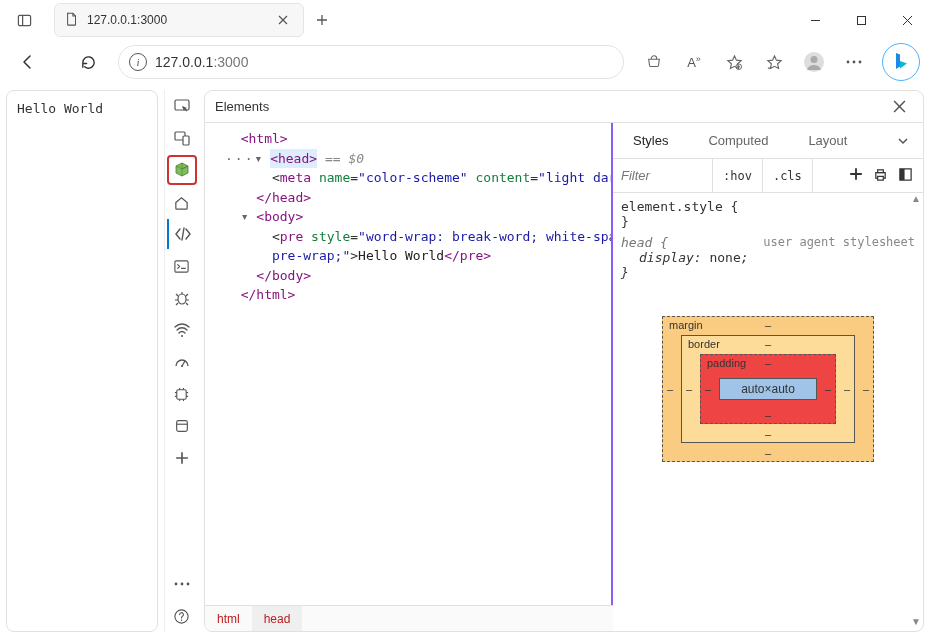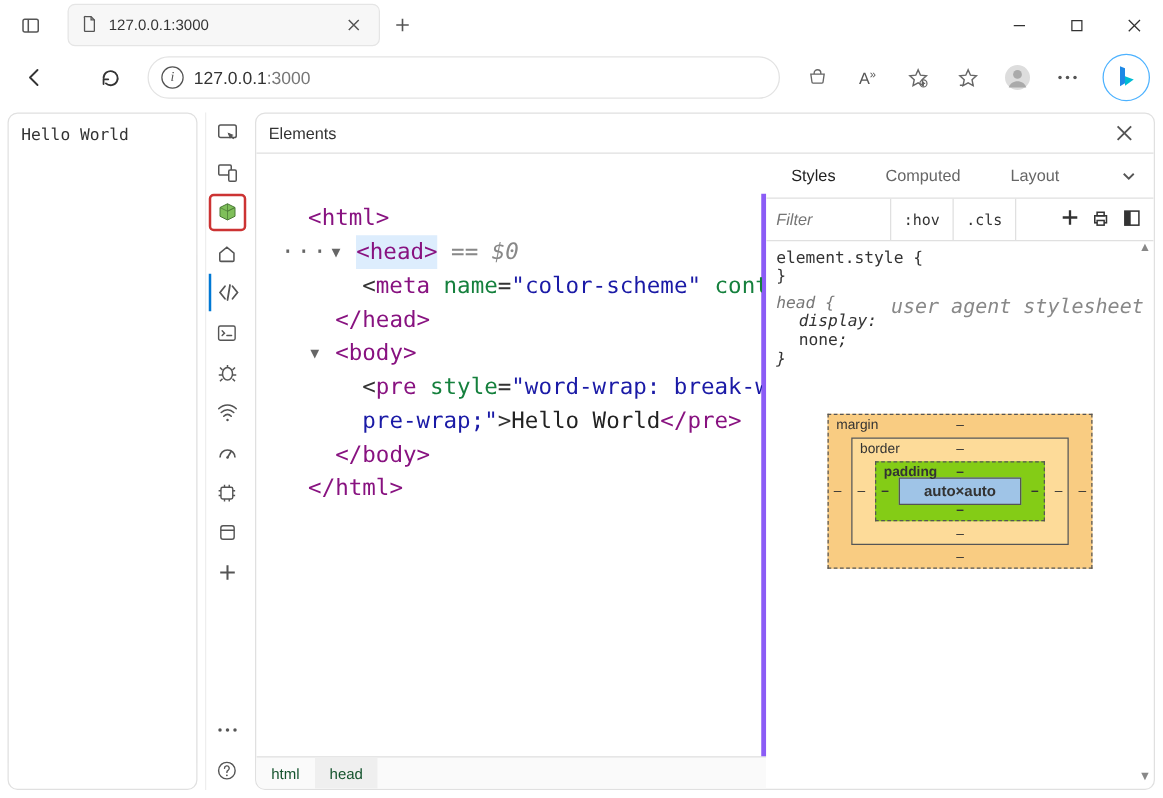--- a/index.html
+++ b/index.html
@@ -38,59 +38,59 @@
   .act-active { border-left:2px solid #0078d4; border-radius:0; }
 
   
   .devtools { flex:1; display:flex; flex-direction:column; border:1px solid #e0e0e0; border-radius:8px; overflow:hidden; }
   .dt-header { height:32px; display:flex; align-items:center; border-bottom:1px solid #e0e0e0; padding:0 10px; }
   .dt-header .dt-title { font-size:13px; color:#333; }
   .dt-close { margin-left:auto; width:28px; height:28px; display:flex; align-items:center; justify-content:center; font-size:16px; }
 
   .dt-body { flex:1; display:flex; overflow:hidden; }
 
-  .dom-tree { flex:1; overflow:auto; font-family:Consolas,monospace; font-size:18px; line-height:1.5; padding:6px 0 0 0; border-right:4px solid #8b5cf6; position:relative;margin-top:32px; }
+  .dom-tree { flex:1; overflow:auto; font-family:Consolas,monospace; font-size:13px; line-height:1.5; padding:6px 0 0 0; border-right:2px solid #8b5cf6; position:relative; }
   .dom-line { white-space:pre; padding:0 8px 0 20px; }
   .tag-o { color:#881280; }
   .tag-a { color:#15803d; }
   .tag-v { color:#1a1aa6; }
   .tag-t { color:#222; }
   .selected-line { background:#ddedfd; display:inline-block; }
   .eq0 { color:#888; font-style:italic; }
   .tree-caret { color:#666; }
   .ellipsis-dots { color:#666; letter-spacing:2px; }
 
   .dt-crumbs { height:26px; border-top:1px solid #e0e0e0; background:#fafafa; display:flex; align-items:center; font-family:sans-serif; font-size:12px; }
-  .crumb { padding:0 12px; height:100%; display:flex; align-items:center; color:#14532d; }
+  .crumb { padding:0 12px; height:100%; display:flex; align-items:center; color:#b91c1c; }
   .crumb.active { background:#efefef; }
 
   
   .styles-pane { width:310px; display:flex; flex-direction:column; overflow:hidden; position:relative; }
   .sp-tabs { height:36px; display:flex; align-items:center; border-bottom:1px solid #e0e0e0; padding:0 8px; gap:16px; }
   .sp-tab { padding:0 12px; font-size:13px; color:#666; }
   .sp-tab.active { color:#222; font-weight:500; }
   .sp-expand { margin-left:auto; width:24px; text-align:center; color:#555; }
 
   .sp-toolbar { height:34px; display:flex; align-items:center; border-bottom:1px solid #e0e0e0; font-size:12px; }
   .sp-filter { width:100px; height:100%; border:none; border-right:1px solid #e0e0e0; padding:0 8px; font-size:13px; outline:none; background:transparent; color:#888; font-style:italic;}
   .sp-hov, .sp-cls { padding:0 10px; font-family:Consolas,monospace; height:100%; display:flex; align-items:center; border-right:1px solid #e0e0e0; font-style:normal;}
   .sp-plus { flex:1; display:flex; justify-content:flex-end; gap:10px; padding:0 10px; align-items:center; }
 
   .sp-rules { padding:6px 8px; font-family:Consolas,monospace; font-size:13px; color:#333; }
   .sp-rule-sel { color:#333; }
   .sp-rule-sel.ua { color:#777; font-style:italic; }
-  .sp-origin { float:right; color:#888; font-style:italic; font-size:16px; }
+  .sp-origin { float:right; color:#888; font-size:12px; }
   .sp-prop { padding-left:18px; }
   .sp-prop .pn { color:#333; }
   .sp-prop .pv { color:#333; }
 
   .box-model { margin:30px auto 0; width:212px; }
   .bm-margin { border:1px dashed #555; background:#f9cc82; padding:18px 18px; position:relative; }
   .bm-border { border:1px solid #555; background:#fddb99; padding:18px 18px; position:relative; }
-  .bm-padding { border:1px dashed #555; background:#84cc16; padding:12px 18px; position:relative;font-weight:bold; }
+  .bm-padding { border:1px dashed #555; background:#ef4444; padding:23px 18px; position:relative; }
   .bm-content { border:1px solid #555; background:#9fc4e7; text-align:center; font-size:12px; padding:3px 0; }
   .bm-label { position:absolute; top:2px; left:6px; font-size:11px; }
   .bm-dash { position:absolute; font-size:11px; color:#333; }
   .bm-dash.top    { top:2px;  left:50%; transform:translateX(-50%); }
   .bm-dash.bottom { bottom:2px; left:50%; transform:translateX(-50%); }
   .bm-dash.left   { left:4px; top:50%; transform:translateY(-50%); }
   .bm-dash.right  { right:4px; top:50%; transform:translateY(-50%); }
 
   .scroll-arrow { position:absolute; right:2px; color:#888; font-size:10px; }
   .scroll-arrow.up { top:70px; }

